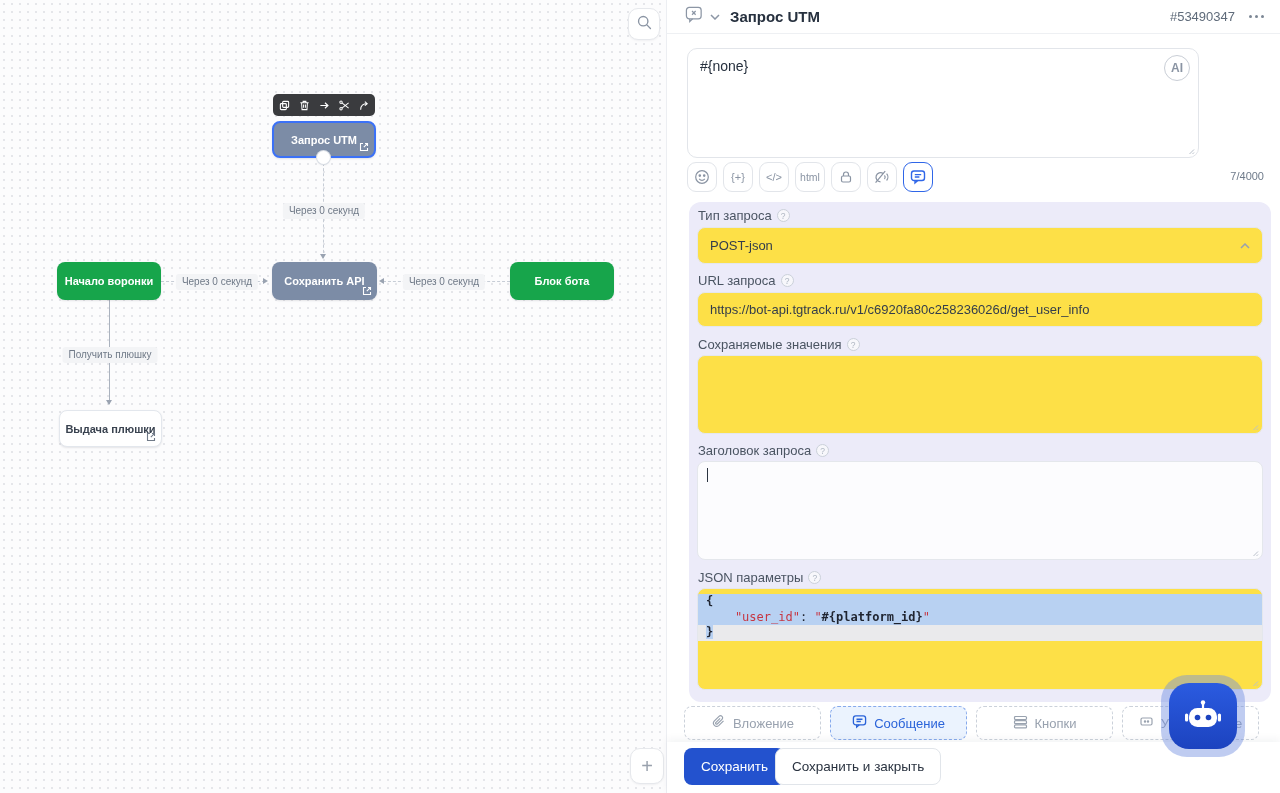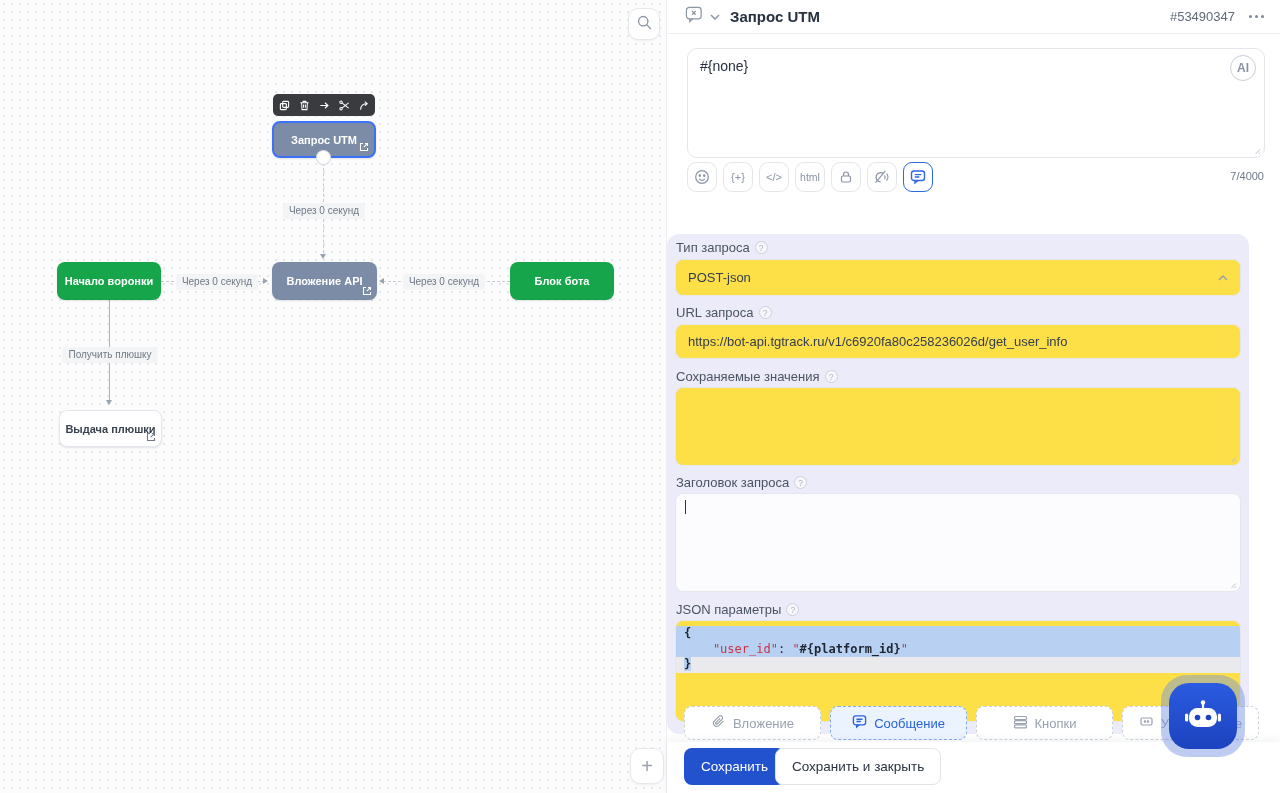--- a/index.html
+++ b/index.html
@@ -53,32 +53,32 @@
 
   
   .panel { position:absolute; left:666px; top:0; width:614px; height:793px; background:#fff; border-left:1px solid #ECEEF2; }
   .p-header { position:absolute; left:0; top:0; right:0; height:34px; display:flex; align-items:center; padding:0 16px 0 18px; border-bottom:1px solid #EEF0F3; background:#fff; }
   .hdr-title { font-size:15px; font-weight:700; color:#26303E; margin-left:10px; }
   .hdr-spacer { flex:1; }
   .hdr-id { font-size:13px; color:#5F6B7A; }
   .more-dots { display:flex; gap:3px; margin-left:14px; cursor:pointer; padding:4px 0; }
   .more-dots i { width:3px; height:3px; border-radius:50%; background:#7C8795; }
 
-  .msgbox { position:absolute; left:20px; top:48px; width:578px; height:110px; border:1px solid #E2E5EA; border-radius:10px; background:#fff; }
+  .msgbox { position:absolute; left:20px; top:48px; width:512px; height:110px; border:1px solid #E2E5EA; border-radius:10px; background:#fff; }
   .msg-text { padding:9px 12px; font-size:14px; color:#26303E; }
   .ai-badge { position:absolute; right:8px; top:6px; width:26px; height:26px; border:1px solid #C9CED6; border-radius:50%; display:flex; align-items:center; justify-content:center; font-size:12px; font-weight:700; color:#8A94A3; cursor:pointer; }
   .resize-h { position:absolute; right:3px; bottom:2px; cursor:nwse-resize; display:flex; }
 
   .iconrow { position:absolute; left:20px; top:162px; display:flex; gap:6px; }
   .tool-btn { width:30px; height:30px; border:1px solid #E2E5EA; border-radius:9px; background:#fff; display:flex; align-items:center; justify-content:center; color:#8A94A3; font-size:11px; cursor:pointer; }
   .tool-btn.small-text { font-size:10.5px; letter-spacing:0; }
   .tool-btn.active { border:1.5px solid #2F66E8; color:#2F66E8; }
   .counter { position:absolute; right:16px; top:170px; font-size:11px; color:#6E7A8A; }
 
-  .formcard { position:absolute; left:0; top:202px; width:582px; height:500px; background:#ECEBF9; border-radius:12px;margin-top:32px; }
+  .formcard { position:absolute; left:22px; top:202px; width:582px; height:500px; background:#ECEBF9; border-radius:12px; }
   .f-label { position:absolute; display:flex; align-items:center; gap:5px; font-size:13px; color:#4A5462; }
   .q-icon { width:13px; height:13px; border:1px solid #CBD1DA; border-radius:50%; display:flex; align-items:center; justify-content:center; font-size:8.5px; color:#AEB6C2; cursor:pointer; background:#F7F7FB; }
   .f-box { position:absolute; left:8px; width:566px; background:#fde047; border:1px solid #E4E7EC; border-radius:8px; }
   .select-box { top:25px; height:37px; display:flex; align-items:center; padding:0 12px; font-size:13px; color:#333D4B; cursor:pointer; }
   .select-box .chev { margin-left:auto; display:flex; }
   .input-box { top:90px; height:35px; display:flex; align-items:center; padding:0 12px; font-size:13px; color:#333D4B; }
   .ta { font-size:12px; line-height:13.2px; color:#39424F; white-space:pre; overflow:hidden; }
   .ta-saved { top:153px; height:79px; padding:5px 10px; }
   .ta-headers { top:259px; height:99px; background:#FCFCFE; }
   .cursor-bar { position:absolute; left:9px; top:6px; width:1px; height:14px; background:#2A3340; }
@@ -164,21 +164,21 @@
         </svg>
       </span>
   </div>
   <div class="connector" style="left:317px; top:151px;"></div>
 
   <div class="node node-green" style="left:57px; top:262px; width:104px; height:38px;">
     <span>Начало воронки</span>
   </div>
 
   <div class="node node-slate" style="left:272px; top:262px; width:105px; height:38px;">
-    <span>Вложение API</span>
+    <span>Сохранить API</span>
     <span class="expand">
         <svg width="10" viewBox="0 0 10 10" fill="none" stroke="currentColor" stroke-width="1.1">
           <path d="M4 1.5H1.5v7h7V6"></path>
           <path d="M6 1.5h2.5V4M8.3 1.7L4.8 5.2"></path>
         </svg>
       </span>
   </div>
 
   <div class="node node-green" style="left:510px; top:262px; width:104px; height:38px;">
     <span>Блок бота</span>

